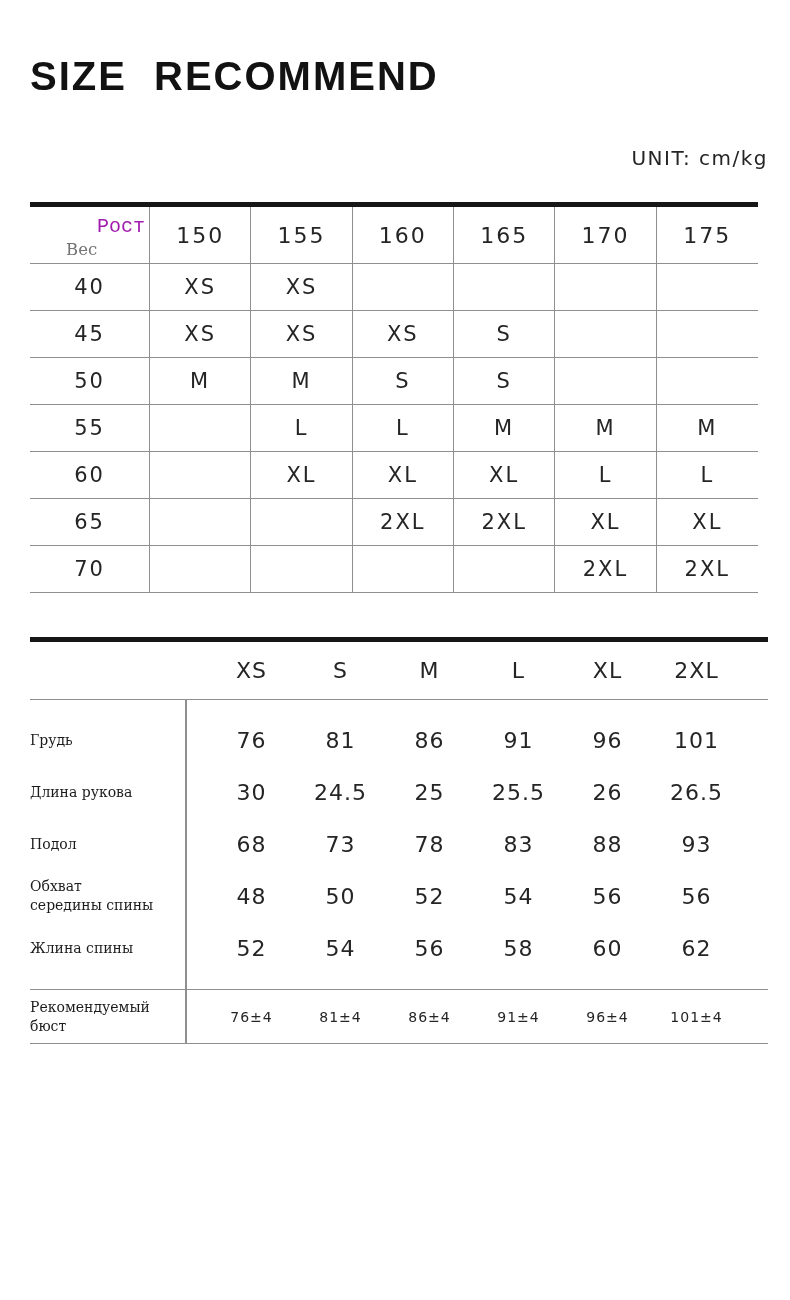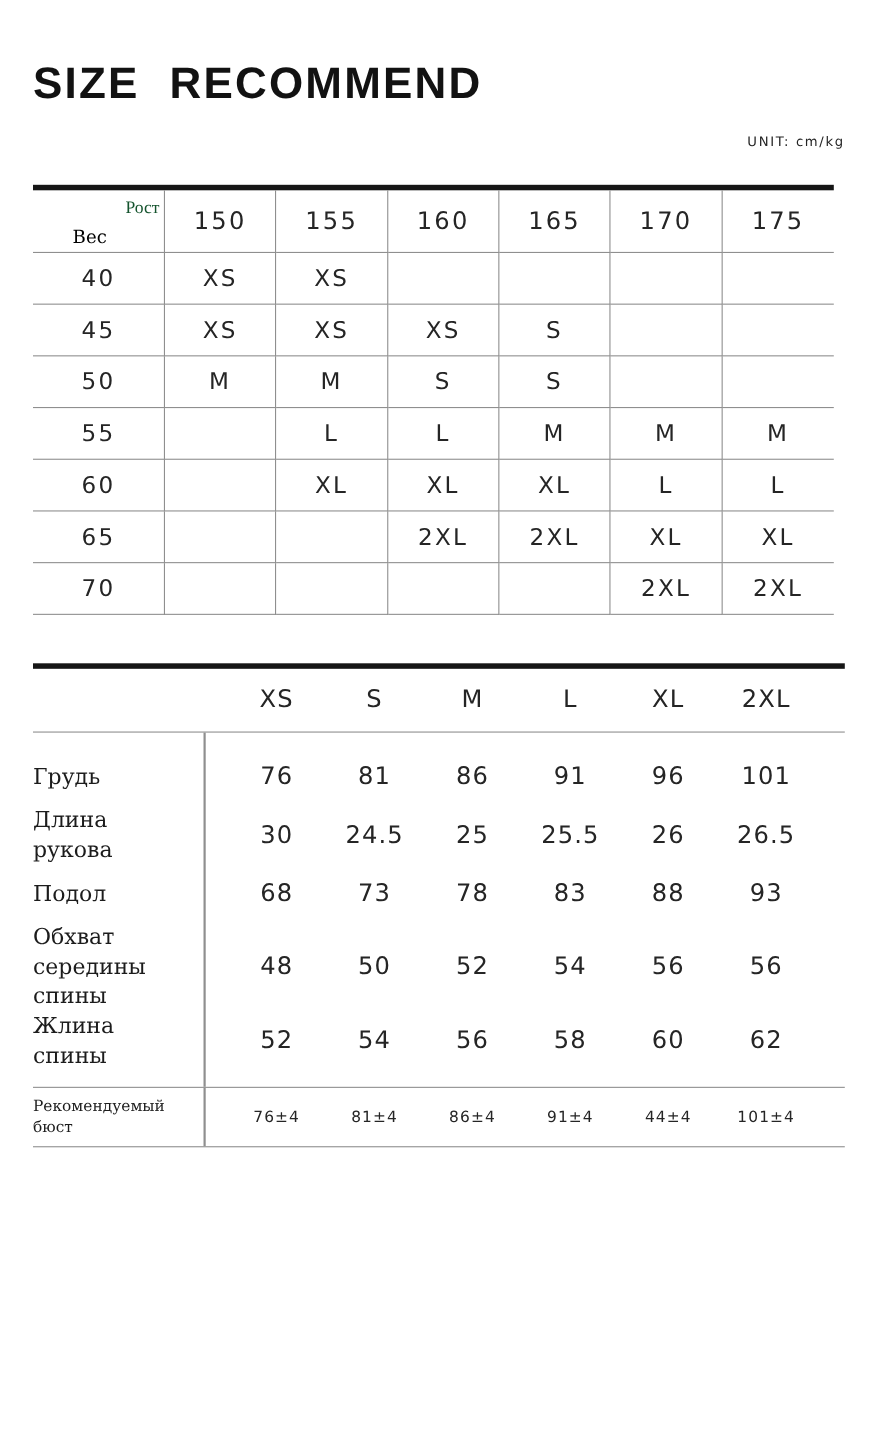--- a/index.html
+++ b/index.html
@@ -18,67 +18,67 @@
     font-family:"Liberation Sans", sans-serif;
     font-weight:700;
     font-size:40px;
     line-height:1;
     letter-spacing:2px;
     word-spacing:14px;
     color:#121212;
   }
   .unit-row {
     width:738px;
-    margin-top:26px;
+    margin-top:50px;
     text-align:right;
-    font-size:12px;
+    font-size:20px;
     letter-spacing:1.5px;
     color:#242424;
   }
 
   
   .t1-thick { width:728px; height:5px; background:#161616; margin-top:32px; }
   table.t1 { width:728px; border-spacing:0; table-layout:fixed; }
   table.t1 td {
     border-right:1.5px solid #8f8f8f;
     border-bottom:1.5px solid #8f8f8f;
     text-align:center; vertical-align:middle;
     height:47px;
     font-size:21px; letter-spacing:2px; color:#252525;
   }
   table.t1 td:last-child { border-right:none; }
   table.t1 tr.hdr td { height:57px; font-size:22px; }
   td.corner { position:relative; }
   .corner-top {
     position:absolute; top:8px; right:4px;
-    font-family:Liberation Serif, serif; font-size:16px; letter-spacing:0; color:#14532d;
+    font-family:Liberation Mono, monospace; font-size:20px; letter-spacing:0; color:#a21caf;
   }
   .corner-bottom {
     position:absolute; top:33px; left:36px;
-    font-family:"DejaVu Serif", serif; font-size:16.5px; letter-spacing:0; color:#000000;
+    font-family:"DejaVu Serif", serif; font-size:16.5px; letter-spacing:0; color:#737373;
   }
   td.w { font-size:22px; }
 
   
   .t2 { width:738px; margin-top:44px; }
   .t2-thick { width:738px; height:5px; background:#161616; }
   .t2-grid { display:grid; grid-template-columns:155px 22px repeat(6, 89px) 1fr; align-items:center; }
   .t2-head { height:57px; }
   .t2-head .szh { text-align:center; font-size:22px; letter-spacing:1px; color:#252525; }
   .sp2 { grid-column:1 / 3; }
   .t2-body {
     border-top:1.5px solid #8f8f8f;
     position:relative;
     padding:14px 0 15px 0;
   }
   .t2-vline { position:absolute; left:155px; top:0; bottom:0; width:1.5px; background:#8f8f8f; }
   .t2-row { min-height:52px; }
   .m-label {
     grid-column:1; padding-right:10px;
-    font-family:"DejaVu Serif", serif; font-size:20px; line-height:1.35;
+    font-family:"DejaVu Serif", serif; font-size:14px; line-height:1.35;
     color:#1c1c1c; white-space:pre-line;
   }
   .sp1 { grid-column:2; }
   .m-val { text-align:center; font-size:22px; letter-spacing:1px; color:#252525; }
   .t2-footer {
     border-top:1.5px solid #8f8f8f;
     border-bottom:1.5px solid #8f8f8f;
     position:relative;
     height:55px;
   }
@@ -258,18 +258,18 @@
     </div>
 
     <div class="t2-grid t2-footer">
       <div class="t2-vline"></div>
       <div class="m-label">Рекомендуемый бюст</div>
       <div class="sp1"></div>
       <div class="m-val">76±4</div>
       <div class="m-val">81±4</div>
       <div class="m-val">86±4</div>
       <div class="m-val">91±4</div>
-      <div class="m-val">44±4</div>
+      <div class="m-val">96±4</div>
       <div class="m-val">101±4</div>
     </div>
   </div>
 
 </div>
 
 </body></html>

